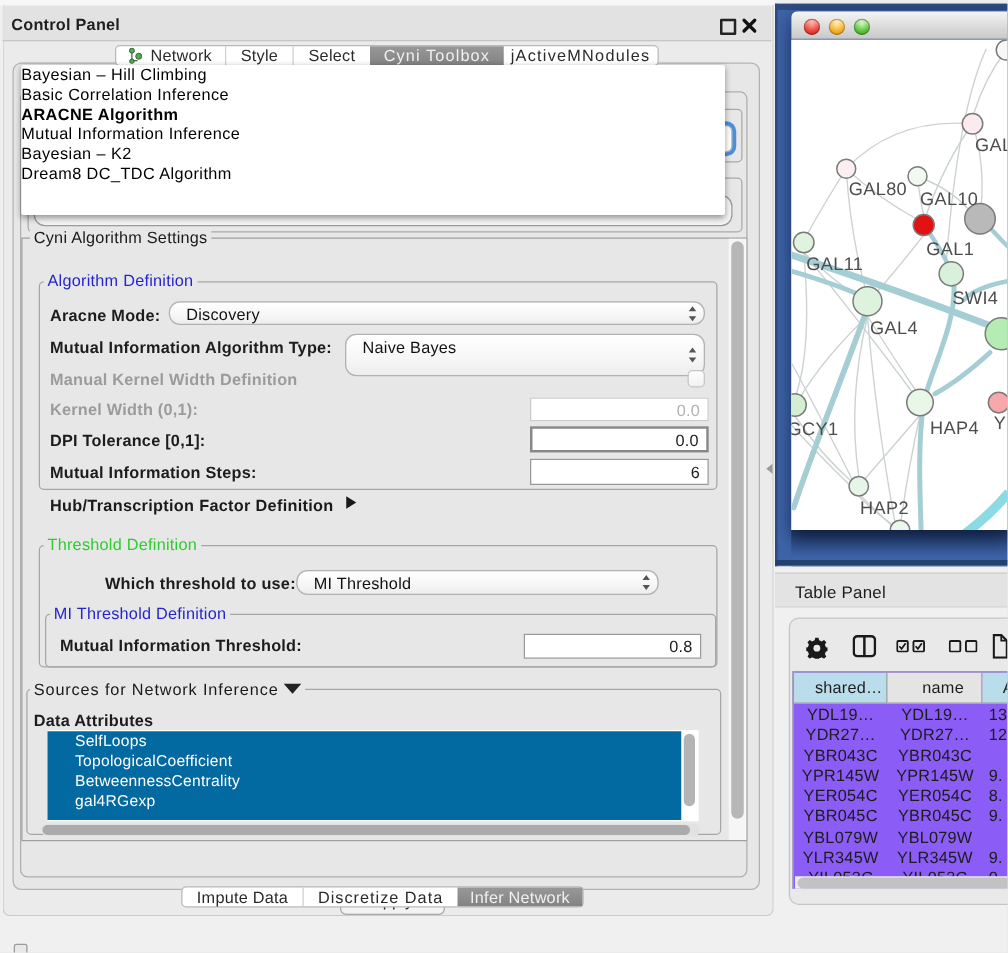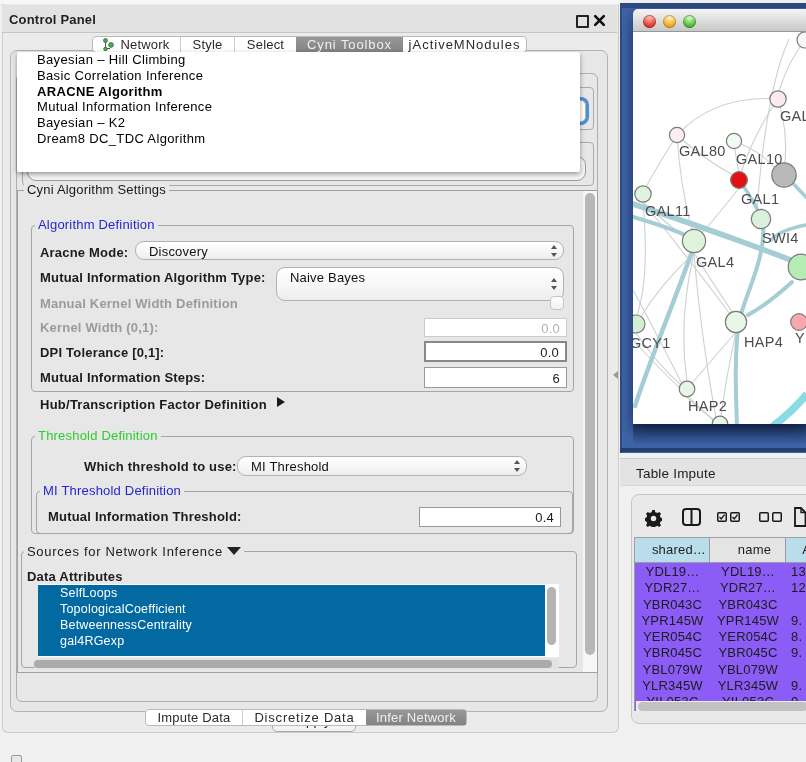--- a/index.html
+++ b/index.html
@@ -110,21 +110,21 @@
 <div class="combo" style="left:237px;top:456px;width:290px;height:20px;">
     <span class="tx" style="line-height:20px;">MI Threshold</span>
     <span class="updn"></span>
   </div>
 
 <div class="grp" style="left:36px;top:491px;width:537px;height:43px;"></div>
 <div class="gl" style="left:40px;top:484px;color:#2525cf;">MI Threshold Definition</div>
 
 <div class="lbl" style="left:48px;top:509px;">Mutual Information Threshold:</div>
 <div class="field" style="left:419px;top:507px;width:142px;height:20px;border:1px solid #999;">
-    <span>0.4</span>
+    <span>0.8</span>
   </div>
 
 <div class="grp" style="left:21px;top:551px;width:556px;height:117px;"></div>
 <div class="gl" style="left:24px;top:545px;color:#1a1a1a;letter-spacing:0.7px;">Sources for Network Inference <span style="display:inline-block;width:0;height:0;border-top:8px solid #222;border-left:7px solid transparent;border-right:7px solid transparent;vertical-align:1px;"></span></div>
 <div class="lbl" style="left:27px;top:569px;">Data Attributes</div>
 
 <div class="abs" style="left:38px;top:584px;width:521px;height:73px;background:#fff;"></div>
 <div class="abs" style="left:38px;top:585px;width:507px;height:71px;background:#0369a1;color:#fff;font-size:12.5px;line-height:16px;padding-left:22px;box-sizing:border-box;overflow:hidden;">
 SelfLoops<br>TopologicalCoefficient<br>BetweennessCentrality<br>gal4RGexp
 </div>
@@ -139,21 +139,21 @@
   <div style="width:96px;display:flex;align-items:center;justify-content:center;border-right:1px solid #cfcfcf;color:#2a2a2a;">Impute Data</div>
   <div style="width:123px;display:flex;align-items:center;justify-content:center;color:#2a2a2a;letter-spacing:0.8px;">Discretize Data</div>
   <div style="flex:1;display:flex;align-items:center;justify-content:center;background:linear-gradient(#989898,#838383);color:#f0f0f0;">Infer Network</div>
 </div>
 
 <div class="abs" style="left:11px;top:755px;width:11px;height:10px;border:1.5px solid #9a9a9a;border-radius:2px;background:#e8e8e8;box-sizing:border-box;"></div>
 
 <div class="abs" style="left:613px;top:371px;width:0;height:0;border-top:4px solid transparent;border-bottom:4px solid transparent;border-right:5px solid #9a9a9a;"></div>
 
 <div class="abs" style="left:17px;top:52px;width:563px;height:120px;background:#fff;border-radius:2px;box-shadow:0 2px 5px rgba(0,0,0,0.4);z-index:5;">
-  <div style="font-size:13px;color:#000;line-height:15.8px;padding-left:0;letter-spacing:0.35px;margin-left:20px;">
+  <div style="font-size:13px;color:#000;line-height:15.8px;padding-left:0;letter-spacing:0.35px;">
     Bayesian – Hill Climbing<br>
     Basic Correlation Inference<br>
     <span class="b">ARACNE Algorithm</span><br>
     Mutual Information Inference<br>
     Bayesian – K2<br>
     Dream8 DC_TDC Algorithm
   </div>
 </div>
 
 <div class="abs" style="left:620px;top:3px;width:186px;height:450px;background:#3e64a8;border-left:2px solid #2d4d82;box-sizing:border-box;"></div>
@@ -233,21 +233,21 @@
       <text x="630" y="348">GCY1</text>
       <text x="744" y="347">HAP4</text>
       <text x="795" y="343">Y</text>
       <text x="688" y="411">HAP2</text>
     </g>
   </svg>
  </div>
 </div>
 
 <div class="abs" style="left:620px;top:458px;width:186px;height:28px;background:#e3e3e3;border-top:1px solid #cdcdcd;border-bottom:1px solid #d6d6d6;box-sizing:border-box;"></div>
-<div class="abs" style="left:636px;top:466px;font-size:13.5px;color:#1c1c1c;">Table Impute</div>
+<div class="abs" style="left:636px;top:466px;font-size:13.5px;color:#1c1c1c;">Table Panel</div>
 
 <div class="abs" style="left:631px;top:494px;width:180px;height:230px;background:#e9e9e9;border:1px solid #c6c6c6;border-radius:8px 0 0 8px;box-sizing:border-box;"></div>
 
 <svg class="abs" style="left:645px;top:510px;" width="17" height="17" viewBox="0 0 34 34">
   <path fill="#1a1a1a" d="M14.5 0 h5 l1 4.5 a13 13 0 0 1 4 1.7 l4-2.3 3.5 3.5 -2.3 4 a13 13 0 0 1 1.7 4 l4.5 1 v5 l-4.5 1 a13 13 0 0 1 -1.7 4 l2.3 4 -3.5 3.5 -4-2.3 a13 13 0 0 1 -4 1.7 l-1 4.5 h-5 l-1-4.5 a13 13 0 0 1 -4-1.7 l-4 2.3 -3.5-3.5 2.3-4 a13 13 0 0 1 -1.7-4 l-4.5-1 v-5 l4.5-1 a13 13 0 0 1 1.7-4 l-2.3-4 3.5-3.5 4 2.3 a13 13 0 0 1 4-1.7 Z"></path>
   <circle cx="17" cy="17" r="5.5" fill="#e9e9e9"></circle>
 </svg>
 <svg class="abs" style="left:682px;top:508px;" width="19" height="18" viewBox="0 0 19 18">
   <rect x="1" y="1" width="17" height="16" rx="3" fill="none" stroke="#1a1a1a" stroke-width="2"></rect>
   <line x1="9.5" y1="1" x2="9.5" y2="17" stroke="#1a1a1a" stroke-width="2"></line>

